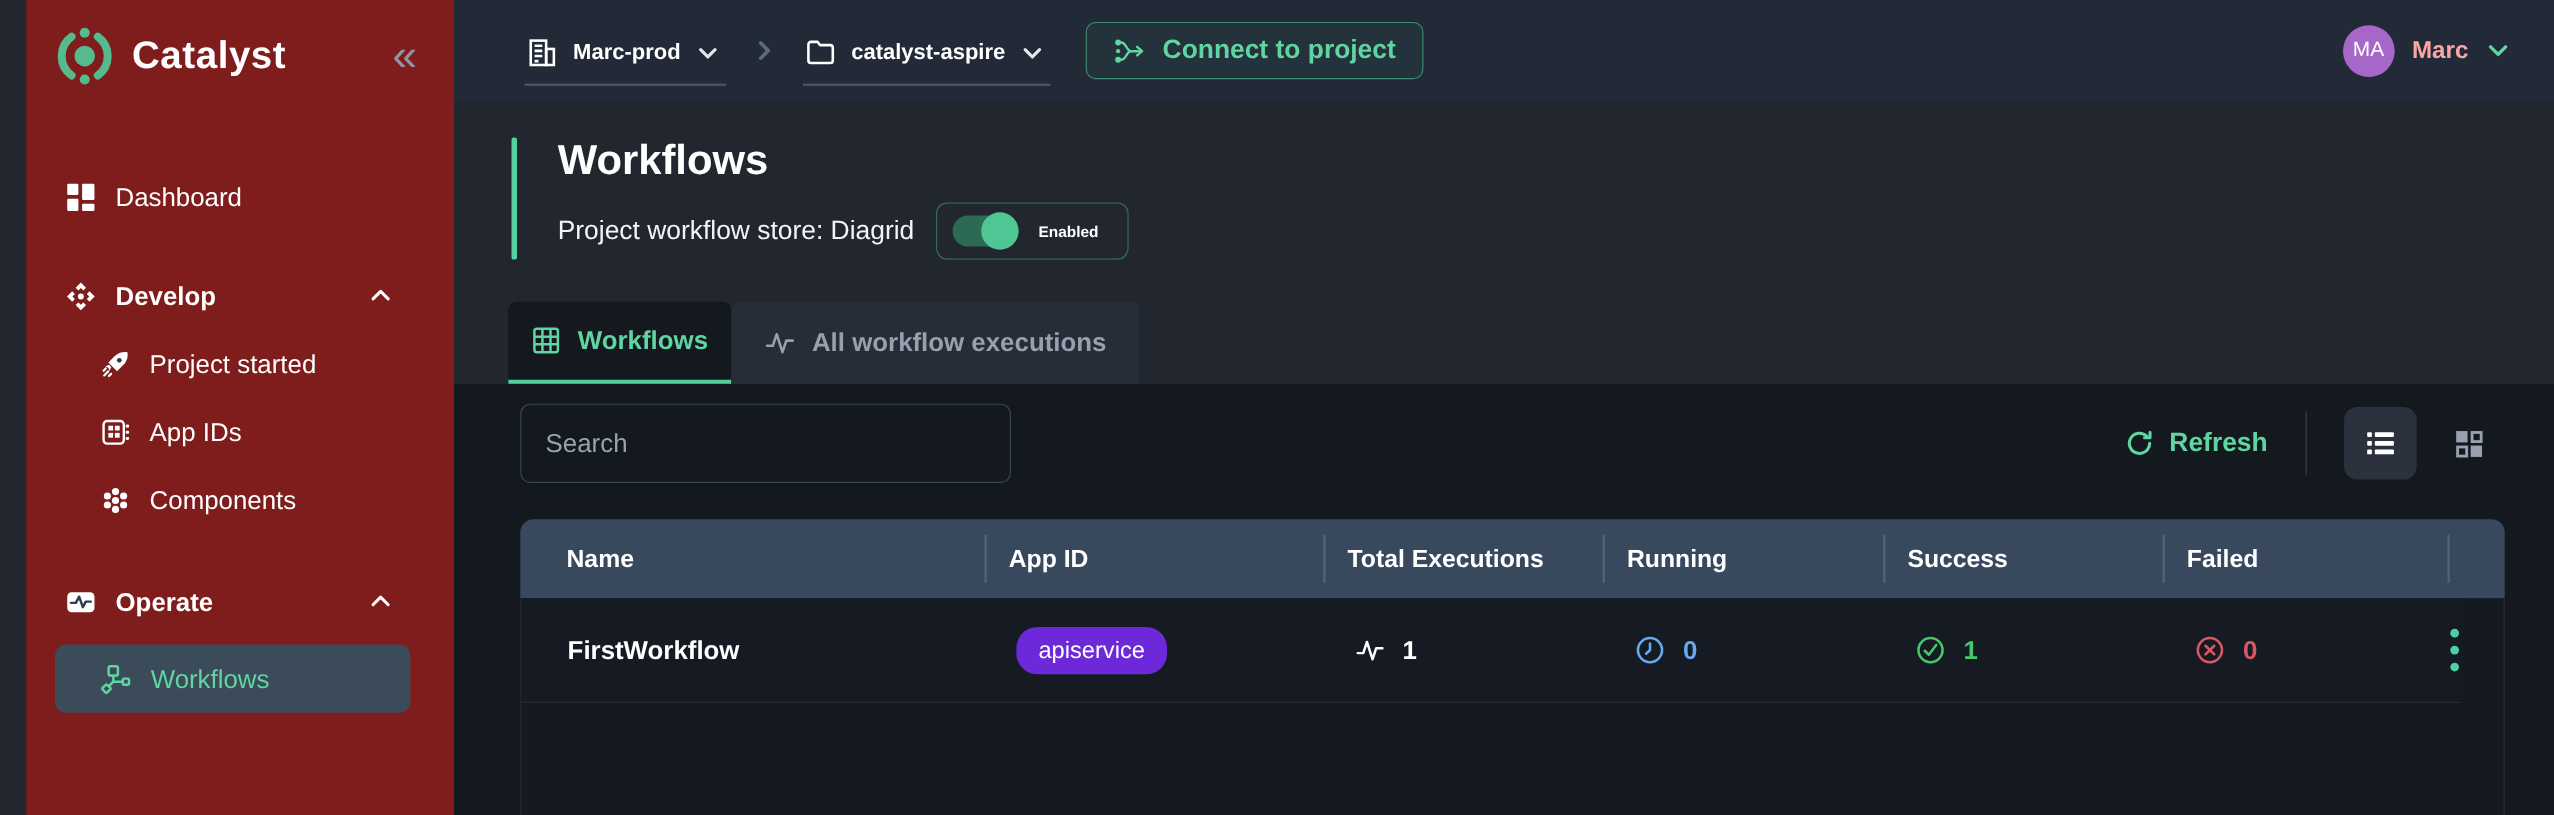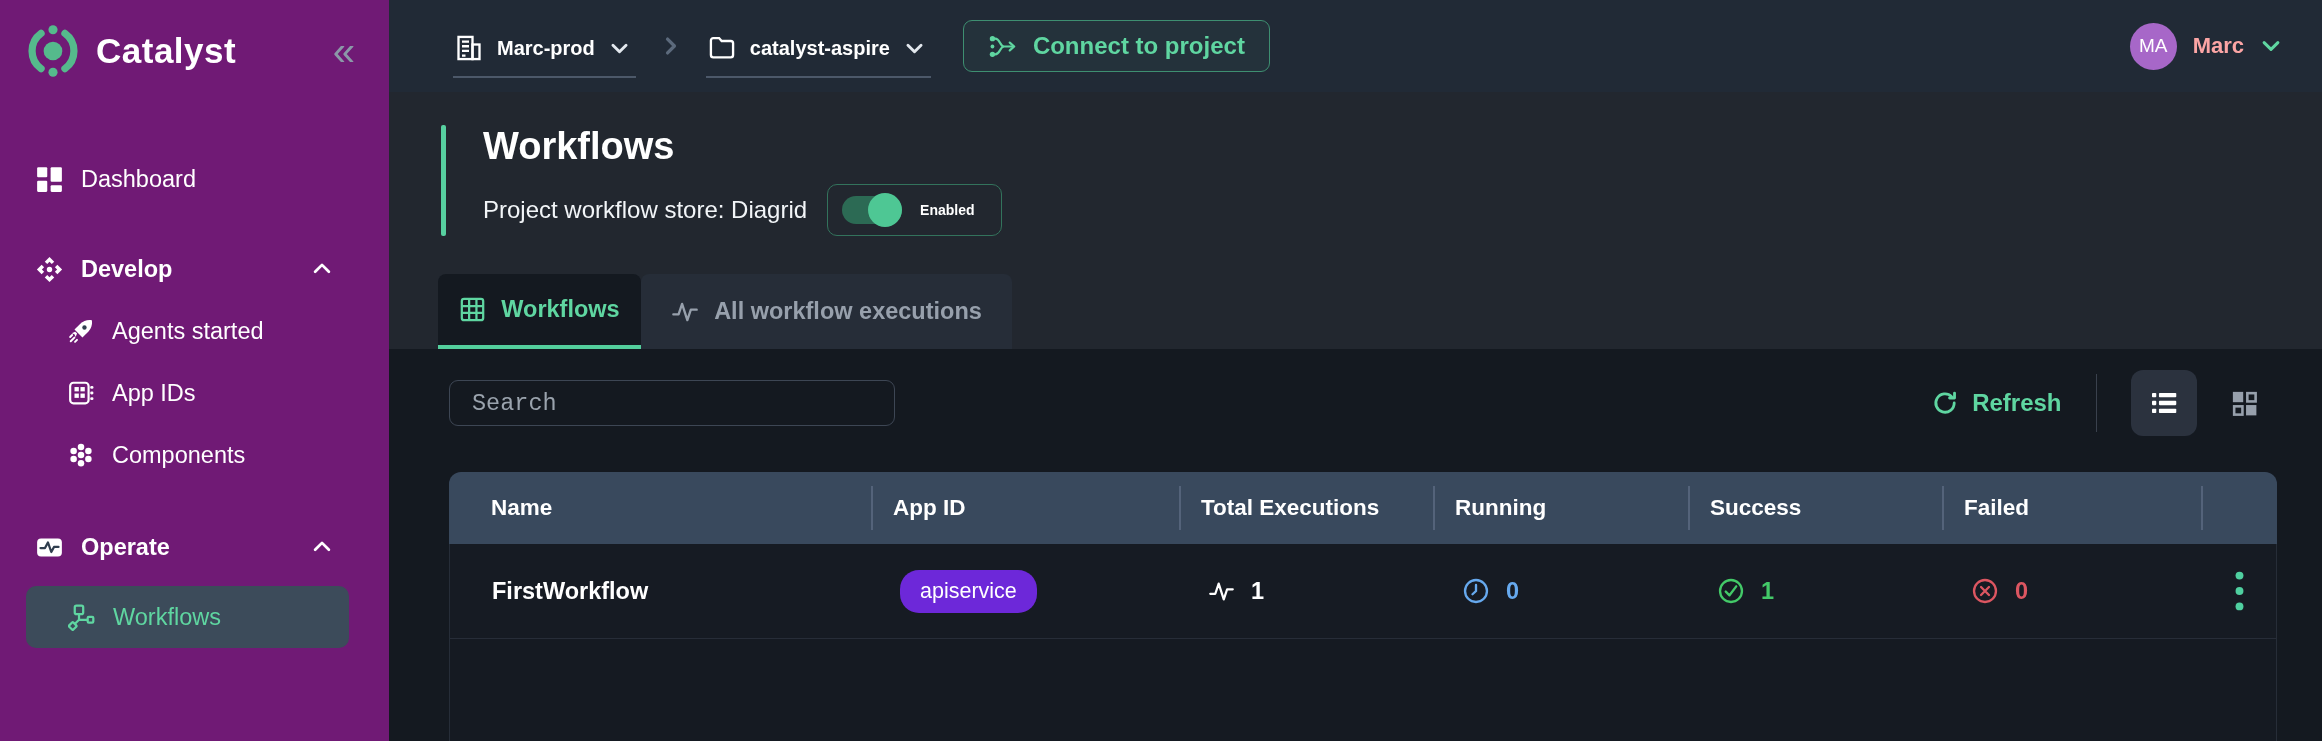--- a/index.html
+++ b/index.html
@@ -1,20 +1,20 @@
 <!DOCTYPE html>
 <html><head>
 <meta charset="utf-8">
 <style>
   * { margin:0; padding:0; box-sizing:border-box; }
   html,body { width:2322px; height:741px; overflow:hidden; background:#22272f; }
   .app { width:2322px; height:741px; display:flex; font-family:"Liberation Sans",sans-serif; color:#fff; }
 
   
-  .sidebar { width:389px; min-width:389px; background:#701a75; display:flex; flex-direction:column; }
+  .sidebar { width:389px; min-width:389px; background:#7f1d1d; display:flex; flex-direction:column;margin-left:24px; }
   .logo-row { display:flex; align-items:center; padding:24px 34px 0 26px; gap:16px; }
   .logo-text { font-size:35px; font-weight:bold; letter-spacing:.5px; }
   .collapse { margin-left:auto; color:#8b98a8; font-size:40px; line-height:.8; cursor:pointer; user-select:none; }
   .nav { margin-top:70px; display:flex; flex-direction:column; }
   .nav-item, .nav-section { display:flex; align-items:center; gap:18px; height:62px; padding-left:36px; font-size:23.5px; color:#fff; cursor:pointer; }
   .nav-section { font-weight:bold; }
   .nav-sub { padding-left:68px; }
   .sec-chevron { margin-left:auto; margin-right:56px; display:flex; }
   .mt28 { margin-top:28px; } .mt30 { margin-top:30px; } .mt8 { margin-top:8px; } .mt6 { margin-top:6px; }
   .nav-item.active { background:#3c4b5a; border-radius:10px; margin-left:26px; margin-right:40px; padding-left:42px; color:#5fd6a1; }
@@ -44,36 +44,36 @@
 
   
   .tabs { display:flex; margin:38px 0 0 49px; }
   .tab { display:flex; align-items:center; justify-content:center; gap:15px; height:75px; font-size:23.5px; font-weight:bold; cursor:pointer; border-radius:8px 8px 0 0; }
   .tab.active { width:203px; background:#141920; color:#5fd6a1; border-bottom:4px solid #53cf9c; }
   .tab.inactive { width:371px; background:#262d38; color:#97a0ac; }
 
   
   .panel { flex:1; background:#141920; display:flex; flex-direction:column; min-height:0; }
   .toolbar { display:flex; align-items:center; padding:21px 45px 0 60px; height:87px; }
-  .search-input { width:446px; height:46px; background:transparent; border:1.5px solid #3d4654; border-radius:9px; color:#e8ecf1; font-size:23.5px; padding:0 22px; outline:none; font-family:Liberation Mono, monospace; }
+  .search-input { width:446px; height:72px; background:transparent; border:1.5px solid #3d4654; border-radius:9px; color:#e8ecf1; font-size:23.5px; padding:0 22px; outline:none; font-family:Liberation Sans, sans-serif; }
   .search-input::placeholder { color:#9aa3ad; }
   .toolbar-right { margin-left:auto; display:flex; align-items:center; }
   .refresh-btn { display:flex; align-items:center; gap:14px; color:#5fd6a1; font-weight:bold; font-size:24px; cursor:pointer; background:none; border:none; font-family:inherit; }
   .v-divider { width:1.5px; height:58px; background:#3a414d; margin:0 34px; }
   .view-btn { width:66px; height:66px; border-radius:12px; display:flex; align-items:center; justify-content:center; cursor:pointer; }
   .view-btn.on { background:#2b323e; }
   .view-btn + .view-btn { margin-left:14px; }
 
   
   .table-wrap { margin:36px 45px 0 60px; display:flex; flex-direction:column; flex:1; min-height:0; }
   .thead { display:grid; grid-template-columns:422px 308px 254px 255px 254px 259px 1fr; background:#39495d; height:72px; border-radius:12px 12px 0 0; font-weight:bold; font-size:22.5px; }
   .th { padding-left:22px; position:relative; display:flex; align-items:center; }
   .th:first-child { padding-left:42px; }
   .th:not(:first-child)::before { content:""; position:absolute; left:0; top:14px; bottom:14px; width:1.5px; background:#54637a; }
-  .tbody { flex:1; border-left:1.5px solid #262d38; border-right:1.5px solid #262d38; display:flex; flex-direction:column; background:#151a22; }
+  .tbody { flex:1; border-left:1.5px solid #262d38; border-right:1.5px solid #262d38; display:flex; flex-direction:row; background:#151a22; }
   .trow { display:grid; grid-template-columns:422px 308px 254px 255px 254px 259px 1fr; height:95px; min-height:95px; background:#161b23; border-bottom:1.5px solid #272d38; font-size:23.5px; }
   .td { display:flex; align-items:center; gap:16px; padding-left:28px; }
   .td.name { padding-left:42px; font-weight:bold; }
   .badge { background:#6d28d9; border-radius:19px; padding:9px 20px; font-size:21.5px; }
   .num { font-weight:bold; }
   .td.running { color:#66a9ee; } .td.success { color:#43c968; } .td.failed { color:#dc5661; }
   .td.actions { justify-content:center; padding-left:0; cursor:pointer; }
   .tfill { flex:1; }
 </style>
 </head>
@@ -132,21 +132,21 @@
 
       <div class="nav-item nav-sub">
         <span class="icon">
           <svg viewBox="0 0 24 24" width="26" height="26">
             <path d="M22 2c-4-.7-8 .7-10.6 3.3L6 10.7l7.3 7.3 5.4-5.4C21.3 10 22.7 6 22 2z" fill="#fff"></path>
             <circle cx="15.2" cy="8.8" r="2" fill="#2f3e4e"></circle>
             <path d="M6.6 12.6l-3.2 1.4 2.6 1 1 2.6 1.4-3.2z" fill="#fff"></path>
             <path d="M2.5 21.5l3.4-3.4M2 17.5l1.8-1.8M6.5 22l1.8-1.8" stroke="#fff" stroke-width="1.8" stroke-linecap="round"></path>
           </svg>
         </span>
-        <span>Agents started</span>
+        <span>Project started</span>
       </div>
 
       <div class="nav-item nav-sub">
         <span class="icon">
           <svg viewBox="0 0 24 24" width="26" height="26">
             <rect x="2" y="2.5" width="17" height="19" rx="3" fill="none" stroke="#fff" stroke-width="2"></rect>
             <g fill="#fff">
               <rect x="6" y="6.5" width="4" height="4"></rect>
                 <rect x="11.5" y="6.5" width="4" height="4"></rect>
               <rect x="6" y="12.5" width="4" height="4"></rect>

